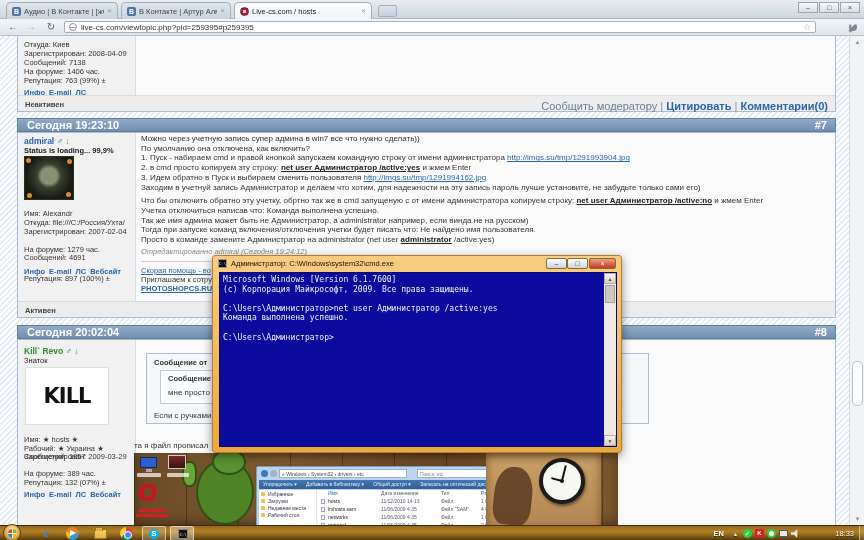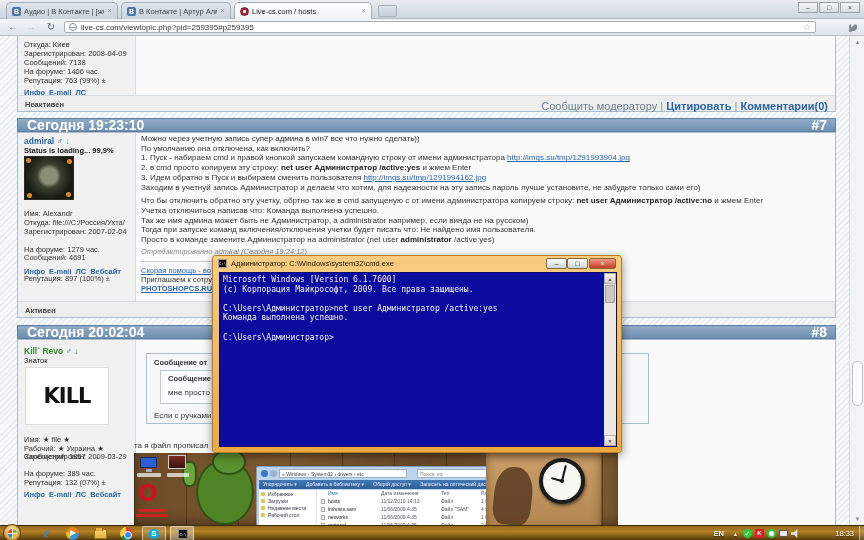--- a/index.html
+++ b/index.html
@@ -24,21 +24,21 @@
 .urltxt{white-space:nowrap;overflow:hidden;flex:1;}
 .starico{color:#9aa4ae;font-size:9px;line-height:9px;}
 .wrench{position:absolute;right:7px;top:4px;width:10px;height:10px;}
 .wrench::before{content:"";position:absolute;left:1px;top:4px;width:9px;height:3px;background:#7d8894;transform:rotate(-45deg);border-radius:1px;}
 .wrench::after{content:"";position:absolute;right:0;top:0;width:4px;height:4px;border:2px solid #7d8894;border-radius:50%;border-top-color:transparent;}
 
 
 .page{position:absolute;left:0;top:36px;width:864px;height:489px;background:repeating-linear-gradient(135deg,#ffffff 0 2px,#e5ecf3 2px 4px);overflow:hidden;}
 .panel{position:absolute;left:17px;width:819px;border:1px solid #a9bcd0;background:#fafafa;}
 .ucol{position:absolute;left:0;top:0;bottom:0;width:118px;background:#f1f1f1;border-right:1px solid #d4dce4;}
-.hdrbar{position:absolute;left:17px;width:819px;height:14px;background:linear-gradient(#92aac5,#6f8fb2);border:1px solid #5d7fa2;color:#fff;font-size:14px;font-weight:bold;line-height:13px;}
+.hdrbar{position:absolute;left:17px;width:819px;height:14px;background:linear-gradient(#92aac5,#6f8fb2);border:1px solid #5d7fa2;color:#fff;font-size:11px;font-weight:bold;line-height:13px;}
 .hdrbar .d{position:absolute;left:9px;}
 .hdrbar .n{position:absolute;right:8px;}
 .i{position:absolute;left:6px;font-size:7.5px;color:#333;white-space:nowrap;}
 .lrow{position:absolute;left:6px;font-size:7.5px;font-weight:bold;white-space:nowrap;}
 .lrow span{color:#2a66a8;margin-right:4px;}
 .statusrow{position:absolute;left:0;right:0;bottom:0;height:16px;background:#ededed;border-top:1px solid #d4dce4;}
 .statusrow .st{position:absolute;left:7px;top:4px;font-size:7.5px;font-weight:bold;color:#444;}
 .actions{position:absolute;right:7px;top:4px;font-size:11px;white-space:nowrap;color:#8b97a3;}
 .actions .a1{color:#6a7f95;}
 .actions b{color:#2a66a8;}
@@ -47,21 +47,21 @@
 .uname .nm.grn{color:#2e8b2e;}
 .uname .g{color:#2a66a8;font-weight:normal;}
 .uname .ar{color:#3aa13a;font-weight:normal;}
 .ustat{position:absolute;left:6px;font-size:7.5px;font-weight:bold;color:#222;white-space:nowrap;}
 .avatar7{position:absolute;left:6px;top:23px;width:50px;height:44px;background:radial-gradient(circle at 50% 45%,#8a9076 0 8px,#3a4030 12px,#171a12 70%);border:1px solid #2a2e20;}
 .avatar7 i{position:absolute;width:5px;height:5px;border-radius:50%;background:#d98a2b;}
 .kbox{position:absolute;left:7px;top:27px;width:84px;height:58px;background:#fff;border:1px solid #ddd;color:#111;font-weight:bold;font-size:21px;letter-spacing:-1px;text-align:center;line-height:56px;font-family:"DejaVu Sans",sans-serif;}
 .body{position:absolute;left:123px;top:1px;right:8px;font-size:8px;color:#333;}
 .body .ln{line-height:9.7px;white-space:nowrap;}
 .body a,.lnk{color:#2a66a8;text-decoration:underline;}
-.body b{color:#222;}
+.body b{color:#222;text-decoration:underline;}
 .edited{position:absolute;left:123px;font-size:7.5px;font-style:italic;color:#888;}
 .sigdiv{position:absolute;left:123px;width:150px;border-top:1px solid #ccc;}
 .sig{position:absolute;left:123px;font-size:7.5px;white-space:nowrap;}
 .qbox{position:absolute;background:#f5f7f9;border:1px solid #a9bdd3;}
 .qlbl{position:absolute;left:7px;font-size:7.5px;font-weight:bold;color:#333;}
 .qtxt{position:absolute;left:7px;font-size:8px;color:#333;white-space:nowrap;}
 .vscroll{position:absolute;right:0;top:0;width:15px;height:100%;background:#f1f3f5;border-left:1px solid #d4dade;}
 .vthumb{position:absolute;left:2px;width:11px;height:45px;top:325px;background:#fdfdfd;border:1px solid #b9c2cc;border-radius:5px;}
 .sarr{position:absolute;left:0;width:15px;text-align:center;font-size:6px;color:#8a94a0;}
 
@@ -272,21 +272,21 @@
 
     <div class="panel" style="top:303px;height:200px;">
       <div class="ucol">
         <div class="uname" style="top:6px;">
           <span class="nm grn">Kill` Revo</span>
           <span class="g">♂</span>
           <span class="ar">↓</span>
         </div>
         <div class="ustat" style="top:16px;font-weight:normal;">Знаток</div>
         <div class="kbox">KILL</div>
-        <div class="i" style="top:95px;">Имя: ★ file ★</div>
+        <div class="i" style="top:95px;">Имя: ★ hosts ★</div>
         <div class="i" style="top:104px;">Рабочий: ★ Украина ★</div>
         <div class="i" style="top:112px;">Зарегистрирован: 2009-03-29</div>
         <div class="i" style="top:112px;">Сообщений: 1857</div>
         <div class="i" style="top:129px;">На форуме: 389 час.</div>
         <div class="i" style="top:138px;">Репутация: 132 (07%) ±</div>
         <div class="lrow" style="top:150px;">
           <span>Инфо</span><span>E-mail</span><span>ЛС</span><span>Вебсайт</span>
         </div>
       </div>
 

